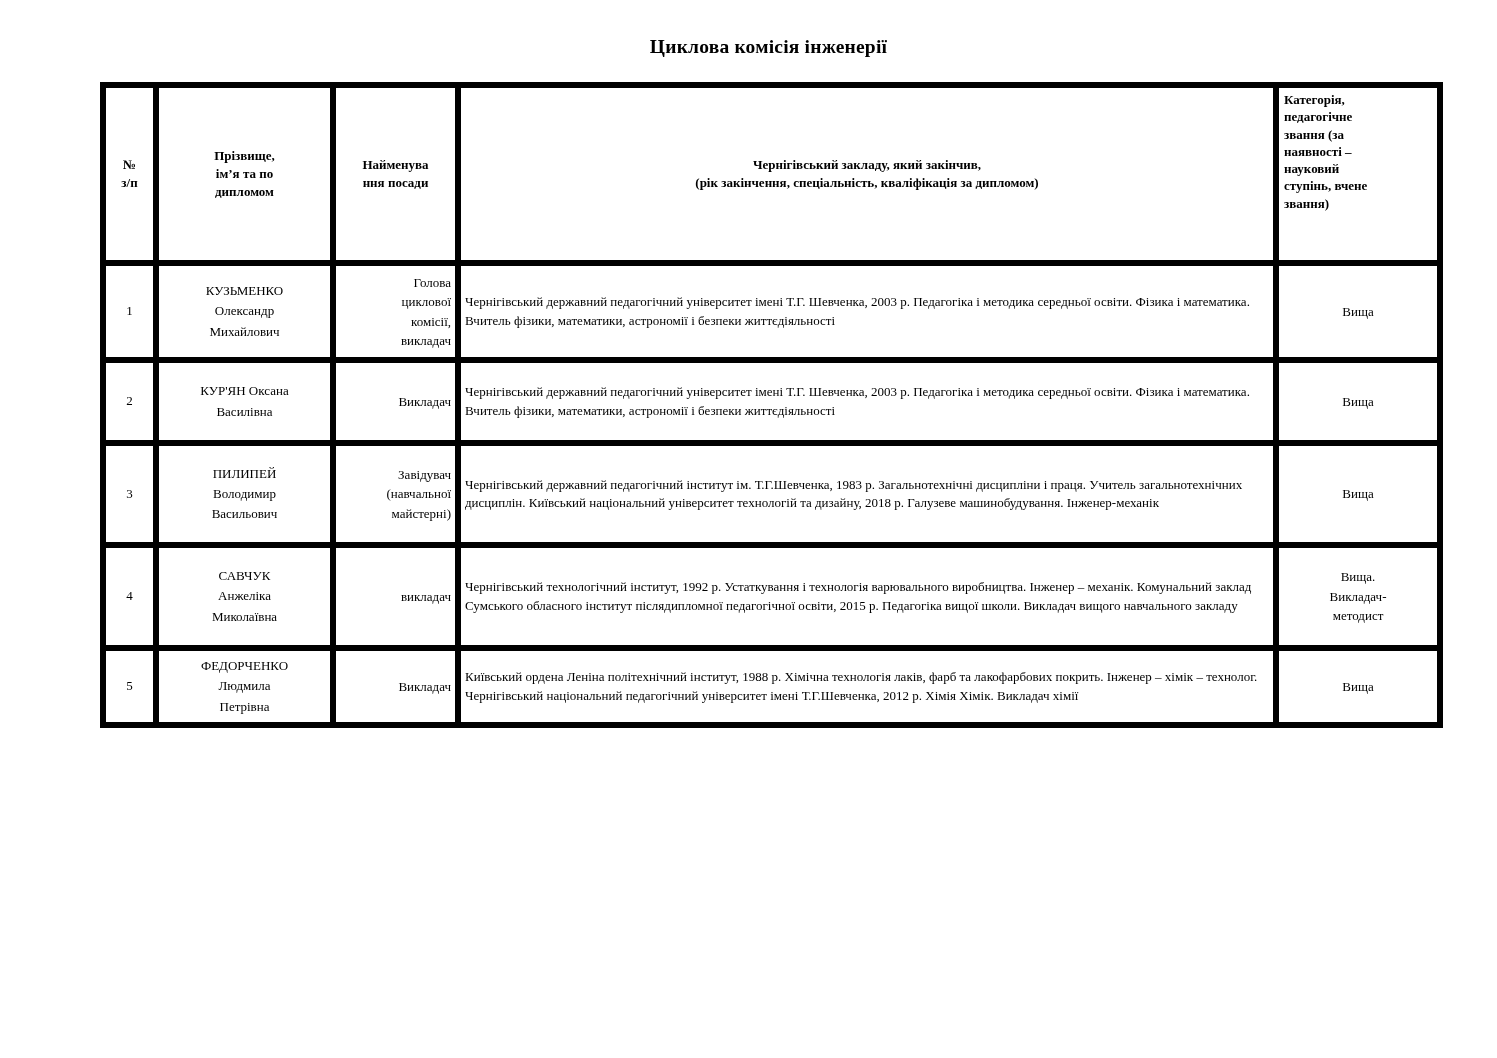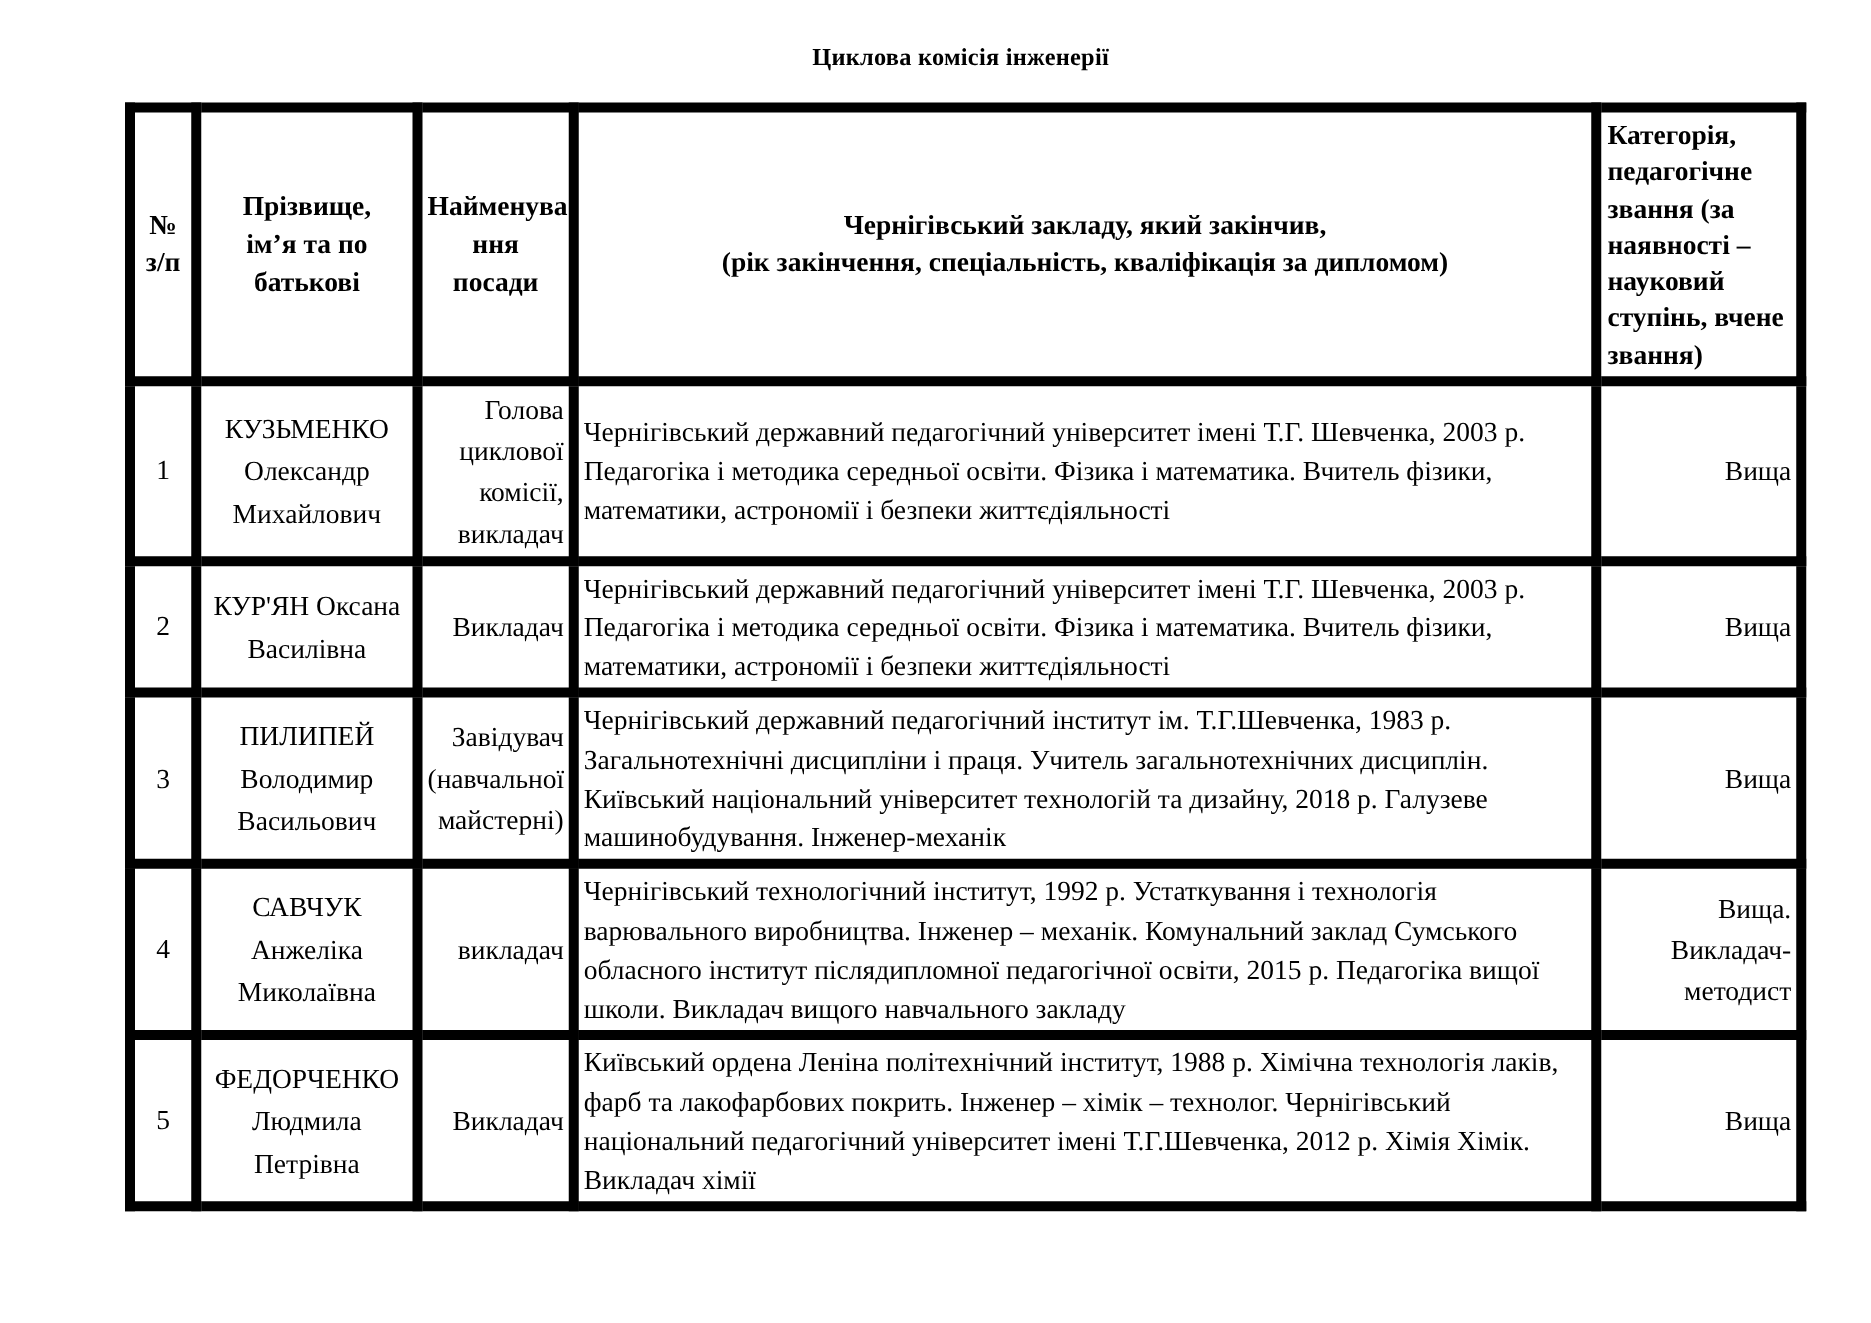--- a/index.html
+++ b/index.html
@@ -31,22 +31,22 @@
   }
   table.roster {
     position: absolute;
     top: 82px;
     left: 100px;
     width: 1337px;
     border-collapse: collapse;
     table-layout: fixed;
   }
   table.roster th, table.roster td {
-    border: 8px solid #000000;
-    font-size: 22px;
+    border: 6px solid #000000;
+    font-size: 13px;
     white-space: pre-line;
     overflow: hidden;
     vertical-align: middle;
     padding: 2px 4px;
   }
   
   tr.hdr { height: 178px; }
   tr.hdr th {
     font-weight: bold;
     text-align: center;
@@ -69,21 +69,21 @@
   td.c-name { text-align: center; line-height: 1.55; font-size: 19px; }
   td.c-pos { text-align: right; line-height: 1.5; }
   td.c-inst {
     text-align: left;
     vertical-align: top;
     line-height: 1.42;
     padding: 3px 7px 3px 7px;
     white-space: normal;
     margin-left: 12px;
   }
-  td.c-cat { text-align: right; line-height: 1.5; border-radius: 20px; }
+  td.c-cat { text-align: center; line-height: 1.5; border-radius: 20px; }
   td.va-top { vertical-align: top; padding-top: 4px; }
 </style>
 </head>
 <body>
 
 <div class="page">
 
   <div class="doc-title">Циклова комісія інженерії</div>
 
   <table class="roster">
@@ -93,21 +93,21 @@
       <col style="width:125px">
       <col style="width:818px">
       <col style="width:164px">
     </colgroup>
     <thead>
       <tr class="hdr">
         <th class="h-num">№
 з/п</th>
         <th class="h-name">Прізвище,
 ім’я та по
-батькові</th>
+дипломом</th>
         <th class="h-position">Найменува
 ння посади</th>
         <th class="h-institution">Чернігівський закладу, який закінчив,
 (рік закінчення, спеціальність, кваліфікація за дипломом)</th>
         <th class="h-category">Категорія,
 педагогічне
 звання (за
 наявності –
 науковий
 ступінь, вчене

